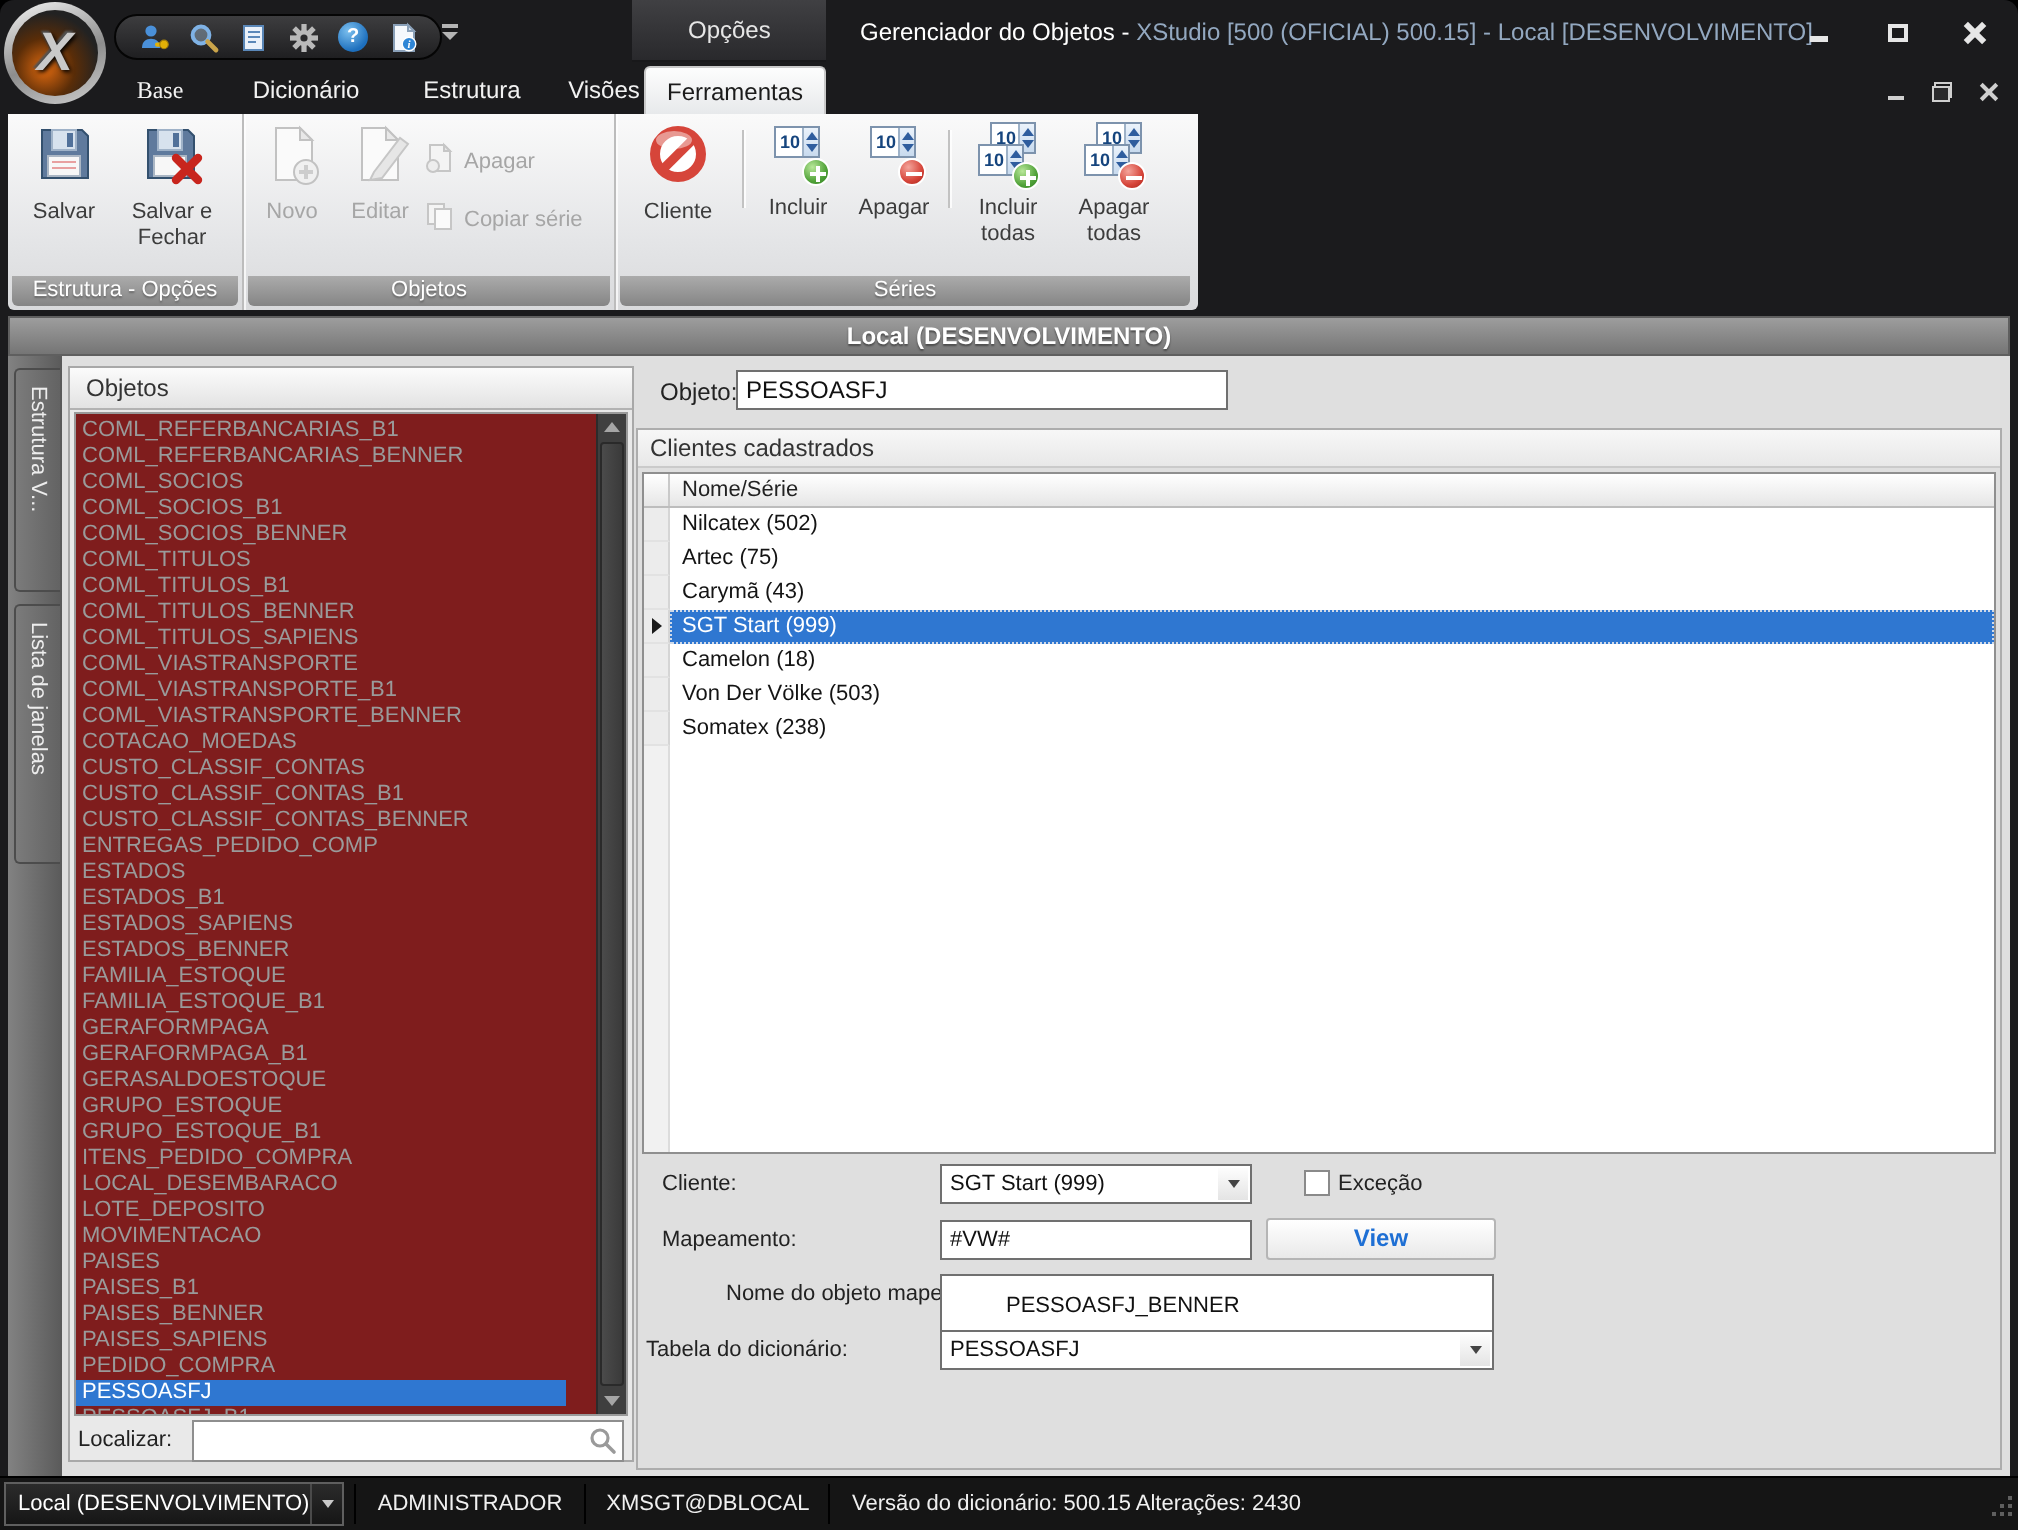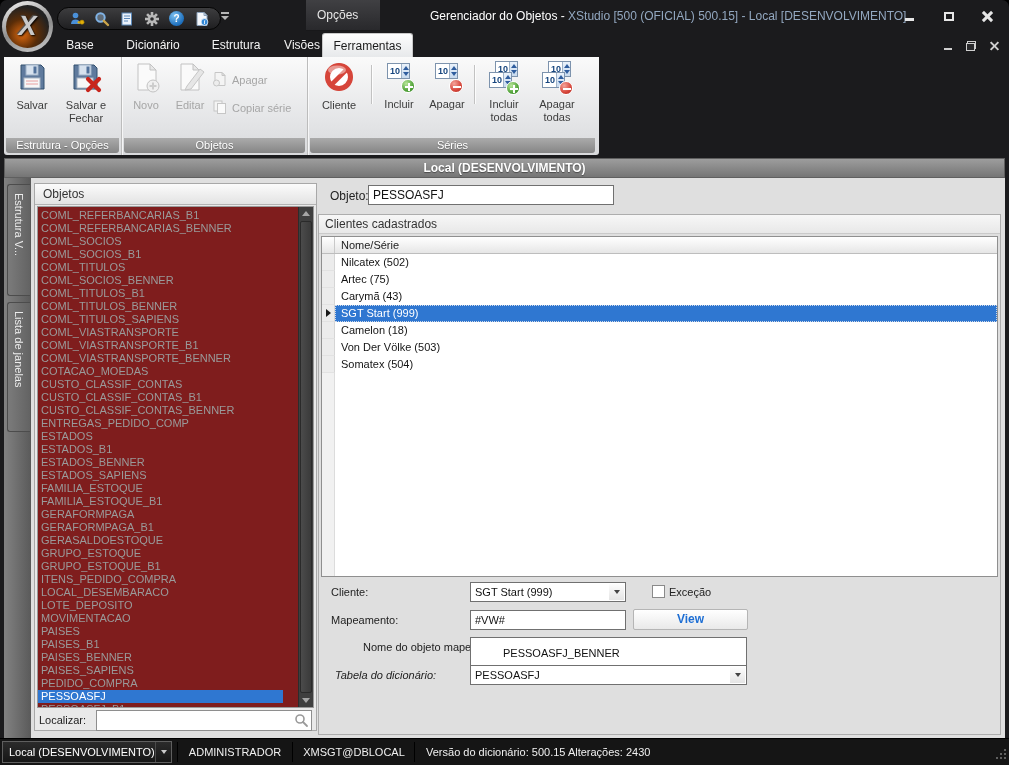--- a/index.html
+++ b/index.html
@@ -21,23 +21,23 @@
   .qat { left:57px; top:7px; height:23px; padding:0 10px; display:flex; align-items:center; gap:8px;
          background:linear-gradient(#3d3d3f,#1f1f21); border:1px solid #050505; border-radius:12px; }
   .qat-icon { width:17px; height:17px; display:flex; align-items:center; justify-content:center; }
   .help-circle { width:15px; height:15px; border-radius:50%;
          background:radial-gradient(circle at 35% 30%, #7cc0ef, #1d6fbd 70%);
          color:#fff; font-size:10px; font-weight:bold; display:flex; align-items:center; justify-content:center; }
   .qat-overflow { left:220px; top:12px; width:10px; height:12px; }
   .qat-overflow .bar { width:8px; height:2px; background:#b5b5b5; margin:0 auto 2px; }
   .tri-dn { width:0; height:0; border-left:4px solid transparent; border-right:4px solid transparent;
             border-top:4px solid #b5b5b5; margin:0 auto; }
-  .ctx-group { left:306px; top:0; width:74px; height:31px;
+  .ctx-group { left:316px; top:0; width:97px; height:31px;
                background:linear-gradient(#404043,#29292c); border-bottom:1px solid #18181a;
-               color:#e6e6e6; font-size:12px; display:flex; align-items:center; padding-left:11px; }
+               color:#e6e6e6; font-size:12px; display:flex; align-items:center; padding-left:28px; }
   .title-text { left:430px; top:9px; font-size:12px; color:#fff; white-space:nowrap; }
   .title-sub { color:#93a8c0; }
   .winbtn { top:9px; width:26px; height:15px; display:flex; align-items:center; justify-content:center; }
   .minbar { width:9px; height:3px; background:#e6e6e6; margin-top:6px; }
   .maxbox { width:10px; height:9px; border:2px solid #e6e6e6; }
   .x-icon { position:relative; width:11px; height:11px; }
   .x-icon::before,.x-icon::after { content:""; position:absolute; left:-1px; top:4px; width:13px; height:3px; background:#e6e6e6; }
   .x-icon::before { transform:rotate(45deg); } .x-icon::after { transform:rotate(-45deg); }
 
   
@@ -240,21 +240,21 @@
   <div class="abs winbtn" style="left:896px;">
       <span class="minbar"></span>
     </div>
   <div class="abs winbtn" style="left:936px;">
       <span class="maxbox"></span>
     </div>
   <div class="abs winbtn" style="left:974px;">
       <span class="x-icon"></span>
     </div>
 
-  <div class="abs rtab" style="left:57px;width:46px;">Base</div>
+  <div class="abs rtab" style="left:57px;width:46px;font-family:Liberation Serif, serif;">Base</div>
   <div class="abs rtab" style="left:113px;width:80px;">Dicionário</div>
   <div class="abs rtab" style="left:201px;width:70px;">Estrutura</div>
   <div class="abs rtab" style="left:277px;width:50px;">Visões</div>
   <div class="abs rtab-active">Ferramentas</div>
 
   <div class="abs mdibtn" style="left:938px;">
       <span class="minbar"></span>
     </div>
   <div class="abs mdibtn" style="left:961px;">
       <span class="restore"></span>
@@ -441,37 +441,37 @@
     </div>
 
     <div class="abs objpanel">
       <div class="objpanel-header">Objetos</div>
       <div class="listwrap">
         <div style="padding-top:2px;margin-right:15px;">
             <div class="obj-item">COML_REFERBANCARIAS_B1</div>
             <div class="obj-item">COML_REFERBANCARIAS_BENNER</div>
             <div class="obj-item">COML_SOCIOS</div>
             <div class="obj-item">COML_SOCIOS_B1</div>
+            <div class="obj-item">COML_SOCIOS_BENNER</div>
             <div class="obj-item">COML_TITULOS</div>
-            <div class="obj-item">COML_SOCIOS_BENNER</div>
             <div class="obj-item">COML_TITULOS_B1</div>
             <div class="obj-item">COML_TITULOS_BENNER</div>
             <div class="obj-item">COML_TITULOS_SAPIENS</div>
             <div class="obj-item">COML_VIASTRANSPORTE</div>
             <div class="obj-item">COML_VIASTRANSPORTE_B1</div>
             <div class="obj-item">COML_VIASTRANSPORTE_BENNER</div>
             <div class="obj-item">COTACAO_MOEDAS</div>
             <div class="obj-item">CUSTO_CLASSIF_CONTAS</div>
             <div class="obj-item">CUSTO_CLASSIF_CONTAS_B1</div>
             <div class="obj-item">CUSTO_CLASSIF_CONTAS_BENNER</div>
             <div class="obj-item">ENTREGAS_PEDIDO_COMP</div>
             <div class="obj-item">ESTADOS</div>
             <div class="obj-item">ESTADOS_B1</div>
+            <div class="obj-item">ESTADOS_SAPIENS</div>
             <div class="obj-item">ESTADOS_BENNER</div>
-            <div class="obj-item">ESTADOS_SAPIENS</div>
             <div class="obj-item">FAMILIA_ESTOQUE</div>
             <div class="obj-item">FAMILIA_ESTOQUE_B1</div>
             <div class="obj-item">GERAFORMPAGA</div>
             <div class="obj-item">GERAFORMPAGA_B1</div>
             <div class="obj-item">GERASALDOESTOQUE</div>
             <div class="obj-item">GRUPO_ESTOQUE</div>
             <div class="obj-item">GRUPO_ESTOQUE_B1</div>
             <div class="obj-item">ITENS_PEDIDO_COMPRA</div>
             <div class="obj-item">LOCAL_DESEMBARACO</div>
             <div class="obj-item">LOTE_DEPOSITO</div>
@@ -535,21 +535,21 @@
             <div class="trow">
               <div class="gutter-cell"></div>
               <div class="tcell">Camelon (18)</div>
             </div>
             <div class="trow">
               <div class="gutter-cell"></div>
               <div class="tcell">Von Der Völke (503)</div>
             </div>
             <div class="trow">
               <div class="gutter-cell"></div>
-              <div class="tcell">Somatex (504)</div>
+              <div class="tcell">Somatex (238)</div>
             </div>
           </div>
       </div>
 
       <div class="abs field-label" style="left:12px;top:371px;">Cliente:</div>
       <div class="abs combo" style="left:151px;top:367px;width:156px;height:20px;">
         <span>SGT Start (999)</span>
         <span class="combo-arrow">
             <span class="tri"></span>
           </span>
@@ -557,21 +557,21 @@
       <div class="abs checkbox" style="left:333px;top:370px;"></div>
       <div class="abs field-label" style="left:350px;top:371px;">Exceção</div>
 
       <div class="abs field-label" style="left:12px;top:399px;">Mapeamento:</div>
       <input class="abs txtinput" style="left: 151px; top: 395px; width: 156px; height: 20px; font-size: 11px;" value="#VW#">
       <div class="abs view-btn" style="left:314px;top:394px;">View</div>
 
       <div class="abs field-label" style="left:12px;top:426px;padding-left:32px;">Nome do objeto mapeado:</div>
       <input class="abs txtinput" style="left: 151px; top: 422px; width: 277px; height: 32px; font-size: 11px; padding-left: 32px;" value="PESSOASFJ_BENNER">
 
-      <div class="abs field-label" style="left:16px;top:454px;font-style:italic;">Tabela do dicionário:</div>
+      <div class="abs field-label" style="left:4px;top:454px;">Tabela do dicionário:</div>
       <div class="abs combo" style="left:151px;top:450px;width:277px;height:20px;">
         <span>PESSOASFJ</span>
         <span class="combo-arrow">
             <span class="tri"></span>
           </span>
       </div>
     </div>
   </div>
 
   <div class="abs statusbar">

